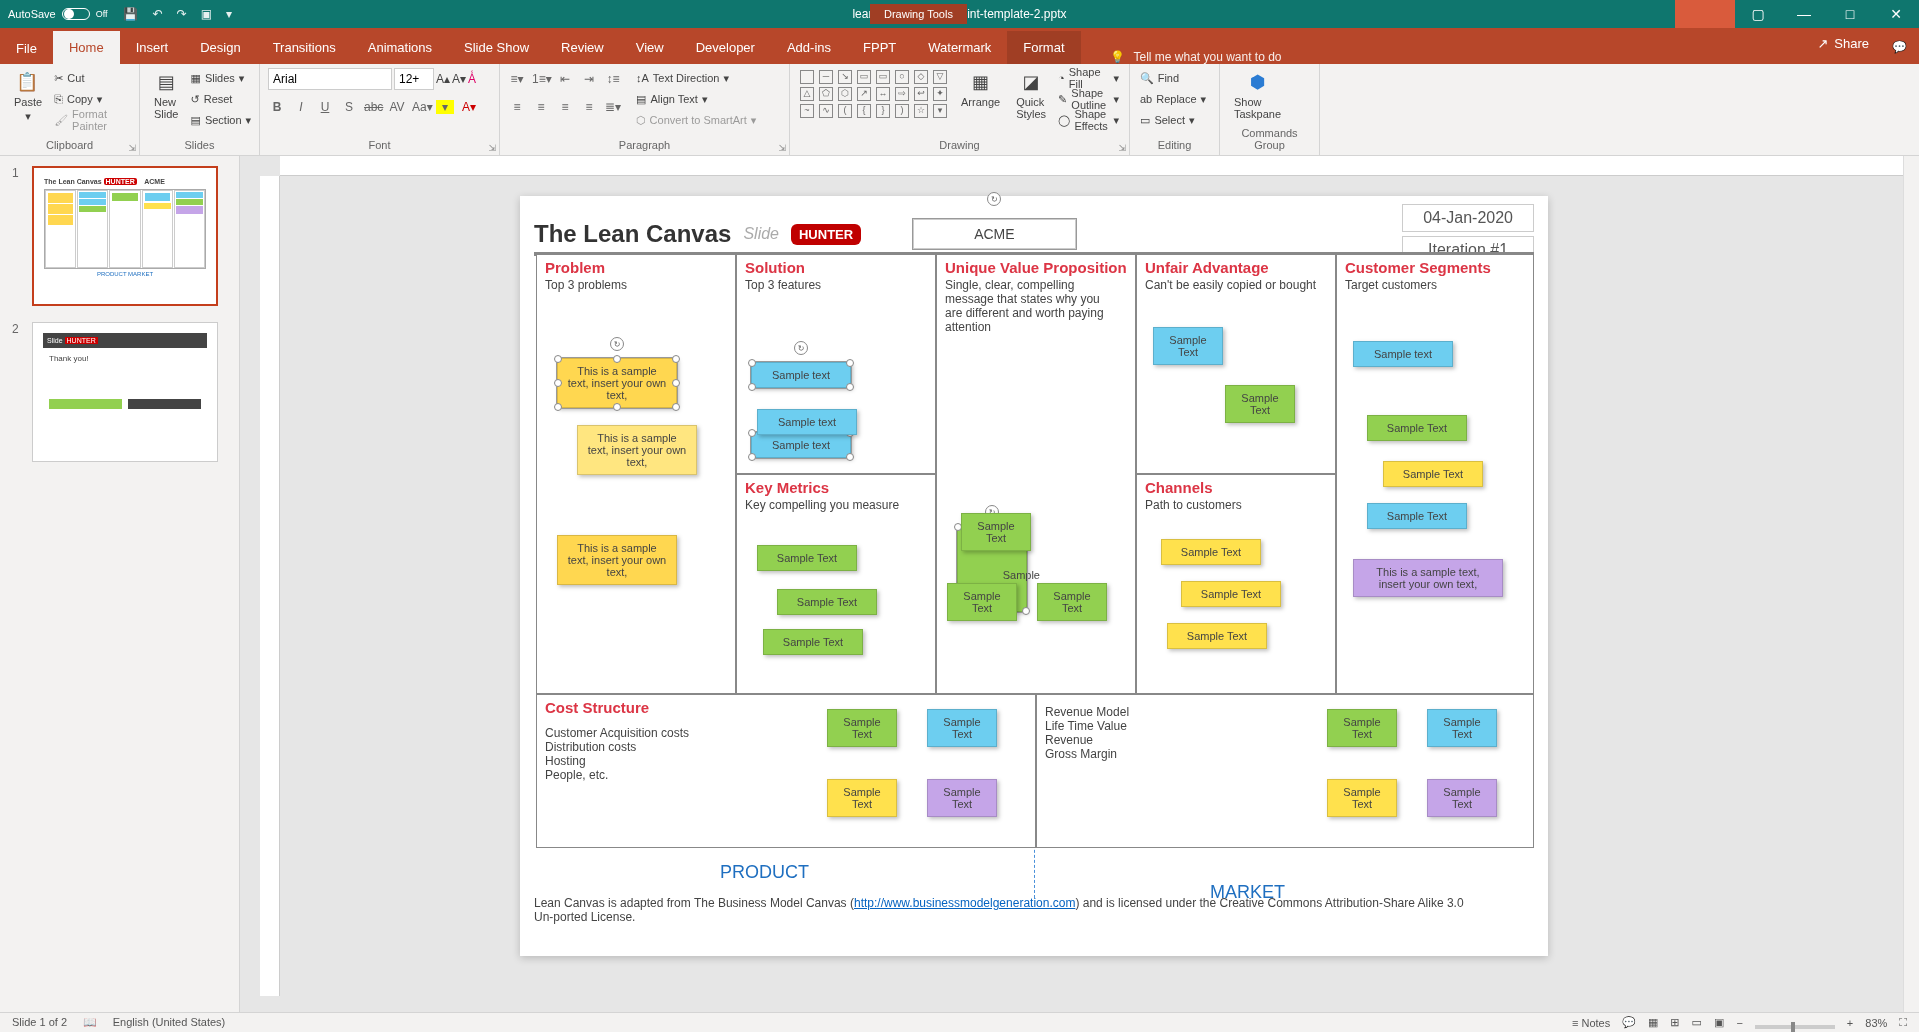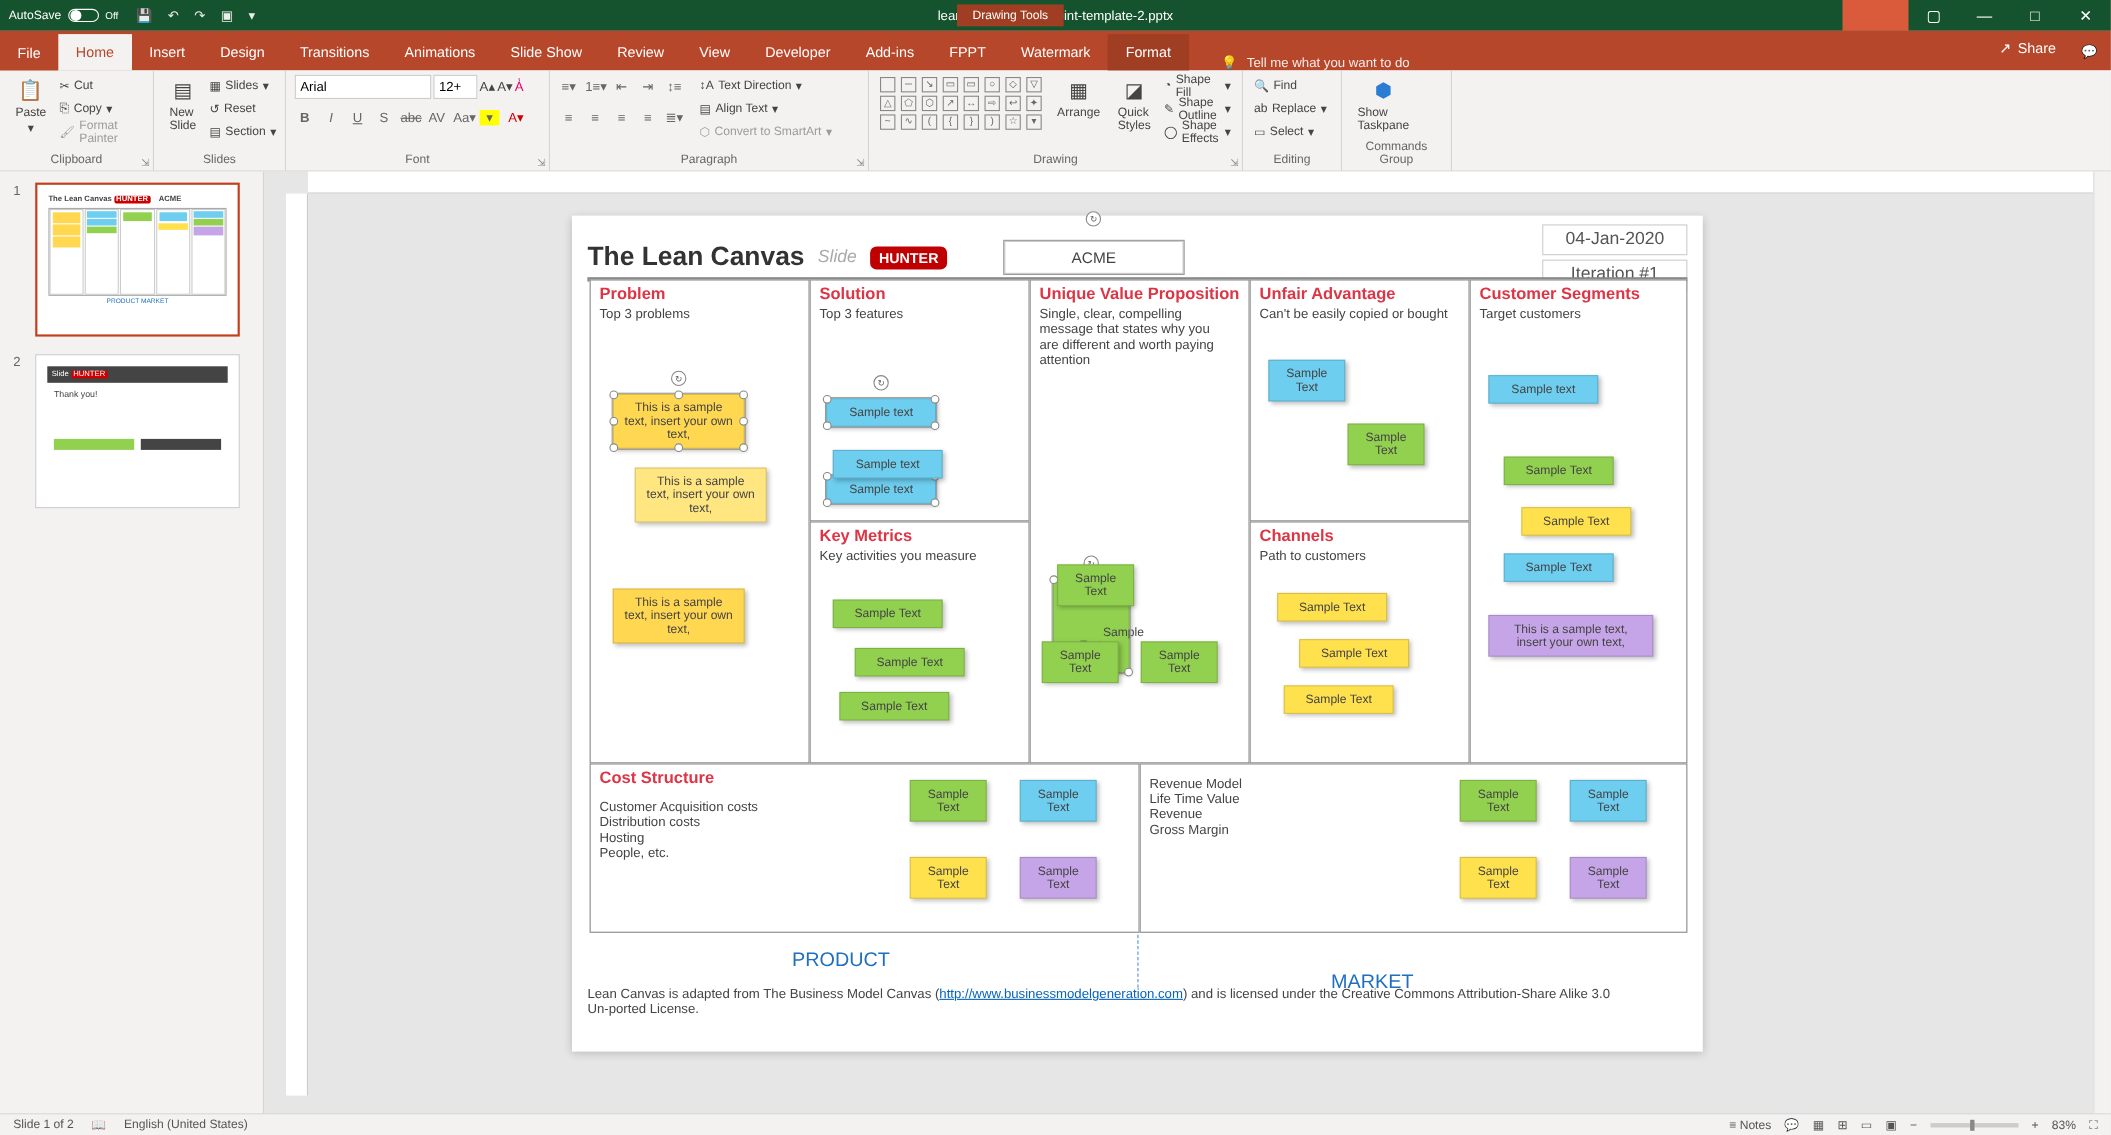--- a/index.html
+++ b/index.html
@@ -1,17 +1,17 @@
 <!DOCTYPE html>
 <html><head>
 <meta charset="utf-8">
 <style>
 *{box-sizing:border-box;margin:0;padding:0;font-family:"Segoe UI",Arial,sans-serif}
 body{background:#e6e6e6;width:1919px;height:1032px;overflow:hidden;font-size:12px;color:#444}
-.titlebar{background:#14532d;height:28px;display:flex;align-items:center;color:#fff;padding:0 8px}
+.titlebar{background:#0f766e;height:28px;display:flex;align-items:center;color:#fff;padding:0 8px}
 .titlebar .autosave{display:flex;align-items:center;gap:6px;font-size:11px}
 .titlebar .qat{display:flex;gap:14px;margin-left:16px}
 .titlebar .qat span{color:#fff;opacity:.9}
 .titlebar .filename{position:absolute;left:50%;transform:translateX(-50%);font-size:12px;color:#fff}
 .titlebar .contextual{position:absolute;left:870px;background:#a03e24;padding:4px 14px;font-size:11px}
 .titlebar .wincontrols{position:absolute;right:0;display:flex}
 .titlebar .wincontrols span{width:46px;height:28px;display:flex;align-items:center;justify-content:center;color:#fff;font-size:14px}
 .tabbar{background:#b7472a;height:36px;display:flex;align-items:flex-end;color:#fff}
 .tabbar .filetab{background:#b7472a;padding:8px 16px;color:#fff;font-size:13px}
 .tabbar .tab{padding:9px 16px;font-size:13px;color:#fff;cursor:pointer}
@@ -38,21 +38,21 @@
 .thumbpanel{width:240px;background:#f3f2f1;border-right:1px solid #d4d4d4;padding:10px 12px;overflow:auto}
 .thumb{display:flex;gap:8px;margin-bottom:16px}
 .thumb .num{font-size:12px;color:#666;width:12px}
 .thumb .img{width:186px;height:140px;background:#fff;border:1px solid #ccc;padding:10px;font-size:6px}
 .thumb.active .img{border:2px solid #c43e1c}
 .editor{flex:1;position:relative;background:#e6e6e6}
 .hruler{position:absolute;top:0;left:40px;right:16px;height:20px;background:#fff;border-bottom:1px solid #ccc;font-size:8px;color:#888}
 .vruler{position:absolute;top:20px;left:20px;width:20px;bottom:16px;background:#fff;border-right:1px solid #ccc}
 .slide{position:absolute;top:40px;left:280px;width:1028px;height:760px;background:#fff;box-shadow:0 2px 8px rgba(0,0,0,.2)}
 .statusbar{height:20px;background:#f3f2f1;border-top:1px solid #d4d4d4;display:flex;align-items:center;padding:0 12px;font-size:11px;color:#555;justify-content:space-between}
-.statusbar .right{display:flex;align-items:center;gap:12px}
+.statusbar .right{display:flex;align-items:flex-end;gap:12px}
 .note{position:absolute;font-size:11px;text-align:center;padding:6px 8px;box-shadow:2px 2px 4px rgba(0,0,0,.25);border:1px solid rgba(0,0,0,.15)}
 .note.yellow{background:#ffd750}
 .note.yellow2{background:#ffe680}
 .note.blue{background:#6dcef0}
 .note.green{background:#92d050}
 .note.purple{background:#c5a5e8}
 .note.yellowbtn{background:#ffe14d}
 .canvas-header{display:flex;align-items:center;padding:8px 14px;gap:12px}
 .canvas-title{font-size:24px;font-weight:bold;color:#333}
 .logo-badge{background:#c00000;color:#fff;font-weight:bold;font-size:13px;padding:3px 8px;border-radius:6px;position:relative}
@@ -433,21 +433,21 @@
             <span>Sample text</span>
           </div>
           <div class="note blue selected" style="left:14px;top:108px;width:100px">
             <div class="handle" style="top:-4px;left:-4px"></div><div class="handle" style="top:-4px;right:-4px"></div><div class="handle" style="bottom:-4px;left:-4px"></div><div class="handle" style="bottom:-4px;right:-4px"></div>
             <span>Sample text</span>
           </div>
           <div class="note blue" style="left:20px;top:154px;width:100px">Sample text</div>
         </div>
         <div class="cell" style="left:200px;top:220px;width:200px;height:220px">
           <div class="col-title">Key Metrics</div>
-          <div class="col-sub">Key activities you measure</div>
+          <div class="col-sub">Key compelling you measure</div>
           <div class="note green" style="left:20px;top:70px;width:100px">Sample Text</div>
           <div class="note green" style="left:40px;top:114px;width:100px">Sample Text</div>
           <div class="note green" style="left:26px;top:154px;width:100px">Sample Text</div>
         </div>
 
         <div class="cell" style="left:400px;top:0;width:200px;height:440px">
           <div class="col-title">Unique Value Proposition</div>
           <div class="col-sub" style="width:180px">Single, clear, compelling message that states why you are different and worth paying attention</div>
           <div class="note green selected" style="left:20px;top:186px;width:70px;white-space:pre">
             <div class="rothandle" style="top:-22px;left:50%;transform:translateX(-50%)">↻</div>

